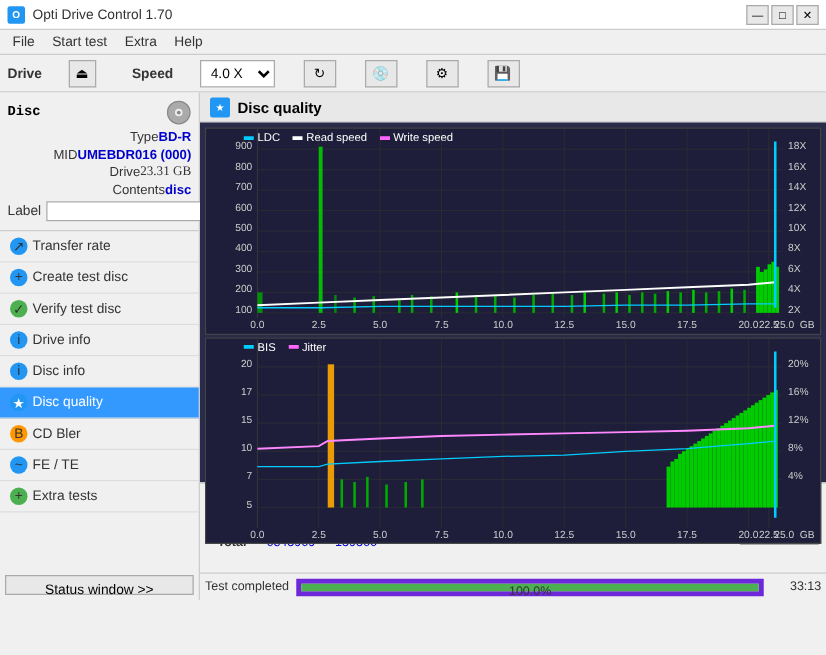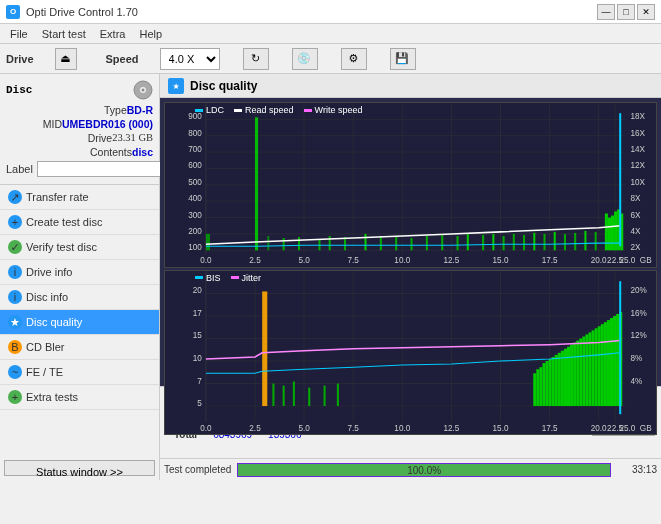--- a/index.html
+++ b/index.html
@@ -83,21 +83,21 @@
     .right-stat-row { display: flex; gap: 6px; }
     .right-label { color: #333; font-weight: bold; }
     .right-val { color: #0000cc; }
 
     .start-buttons { display: flex; flex-direction: column; gap: 3px; margin-left: auto; }
     .start-btn { height: 22px; border: 1px solid #aaa; background: #e8e8e8; padding: 0 8px; font-size: 11px; cursor: pointer; white-space: nowrap; }
 
     
     .progress-bar-area { background: #f0f0f0; border-top: 1px solid #ccc; padding: 2px 4px; display: flex; align-items: center; gap: 6px; height: 22px; }
     .progress-label { font-size: 10px; color: #333; }
-    .progress-track { flex: 1; height: 14px; background: #ddd; border: 1px solid #6d28d9; position: relative; }
+    .progress-track { flex: 1; height: 14px; background: #ddd; border: 4px solid #6d28d9; position: relative; }
     .progress-fill { height: 100%; background: #4CAF50; }
     .progress-pct { font-size: 10px; color: #333; position: absolute; left: 50%; top: 0; transform: translateX(-50%); line-height: 14px; }
     .time-label { font-size: 10px; color: #333; min-width: 40px; text-align: right; }
 
     
     .chart-svg { width: 100%; height: 100%; }
 
     .content-area-wrap { display: flex; flex-direction: column; flex: 1; overflow: hidden; }
 
     .chart-top { flex: 1; }

